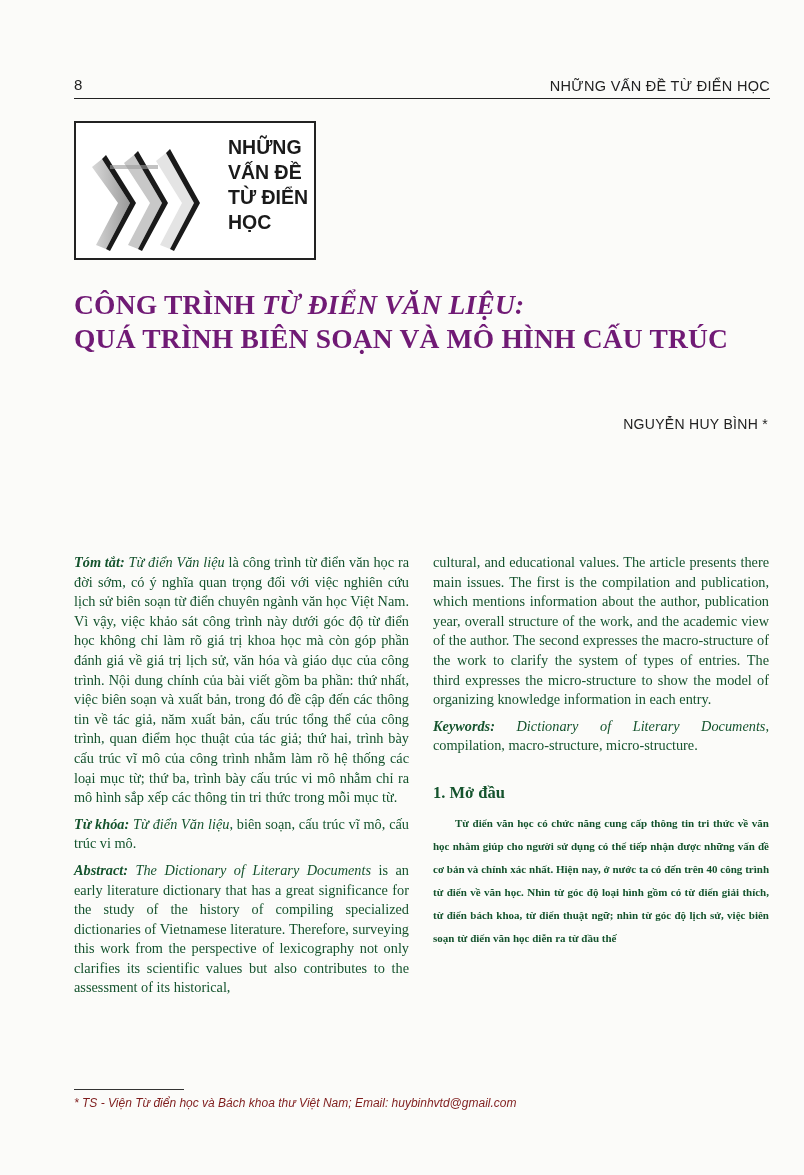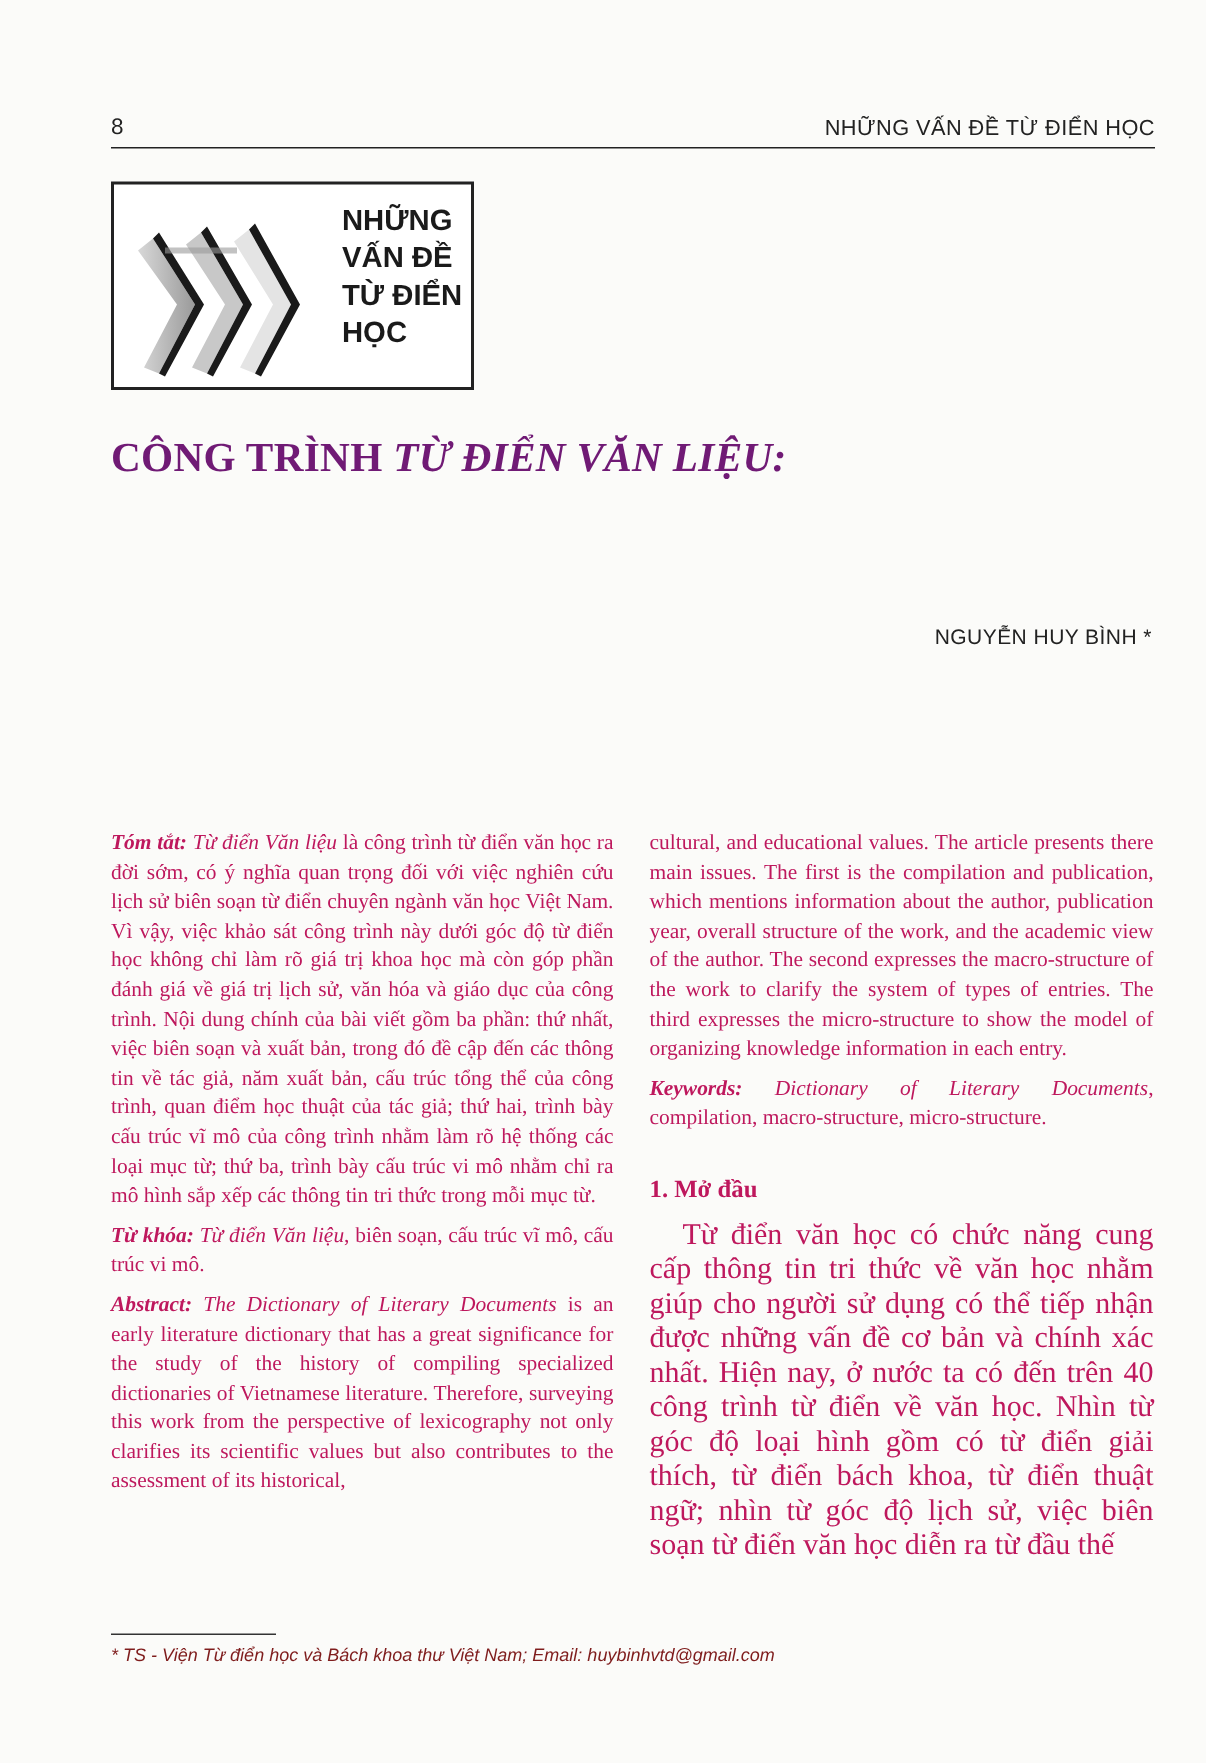--- a/index.html
+++ b/index.html
@@ -13,29 +13,29 @@
     .logo-box { position: absolute; left: 74px; top: 121px; width: 242px; height: 139px; border: 2px solid #222; box-sizing: border-box; background: #fff; }
     .logo-icon { position: absolute; left: 14px; top: 18px; width: 120px; height: 112px; }
     .logo-text { position: absolute; left: 152px; top: 12px; font-family: "Liberation Sans", sans-serif; font-weight: bold; font-size: 19.5px; line-height: 25px; color: #1a1a1a; }
     .logo-text div { white-space: nowrap; }
 
     .title { position: absolute; left: 74px; top: 288px; font-family: "Liberation Serif", serif; font-weight: bold; font-size: 27.5px; line-height: 34px; color: #701a75; letter-spacing: 0.2px; }
     .title .it { font-style: italic; }
 
     .author { position: absolute; right: 36px; top: 416px; font-family: "Liberation Sans", sans-serif; font-size: 14px; color: #222; letter-spacing: 0.3px; }
 
-    .col { position: absolute; font-family: "Liberation Serif", serif; font-size: 14.3px; line-height: 19.6px; text-align: justify; color: #be185d; }
+    .col { position: absolute; font-family: "Liberation Serif", serif; font-size: 14.3px; line-height: 19.6px; text-align: justify; color: #14532d; }
     .col-left { left: 74px; top: 553px; width: 335px; }
     .col-right { left: 433px; top: 553px; width: 336px; }
     .col p { margin: 0 0 7px 0; }
     .lbl { font-weight: bold; font-style: italic; }
     .it { font-style: italic; }
 
     .section-heading { font-family: "Liberation Serif", serif; font-weight: bold; font-size: 16.5px; margin: 27px 0 9px 0; }
-    .body-text { font-family: "Liberation Serif", serif; font-size: 20px; line-height: 23px; text-align: justify; text-indent: 22px; margin: 0; }
+    .body-text { font-family: "Liberation Serif", serif; font-size: 11px; line-height: 23px; text-align: justify; text-indent: 22px; margin: 0; font-weight: bold; }
 
     .footnote-rule { position: absolute; left: 74px; top: 1089px; width: 110px; border-top: 1px solid #333; }
     .footnote { position: absolute; left: 74px; top: 1096px; font-family: "Liberation Sans", sans-serif; font-style: italic; font-size: 12px; color: #7f1d1d; }
   </style>
 </head>
 <body>
 
 <div class="page">
 
   <div class="header">
@@ -62,20 +62,21 @@
     <div class="logo-text">
       <div>NHỮNG</div>
       <div>VẤN ĐỀ</div>
       <div>TỪ ĐIỂN</div>
       <div>HỌC</div>
     </div>
   </div>
 
   <div class="title">
     <div><span>CÔNG TRÌNH </span><span class="it">TỪ ĐIỂN VĂN LIỆU:</span></div>
+    <div>QUÁ TRÌNH BIÊN SOẠN VÀ MÔ HÌNH CẤU TRÚC</div>
   </div>
 
   <div class="author">NGUYỄN HUY BÌNH *</div>
 
   <div class="col col-left">
     <p><span class="lbl">Tóm tắt:</span> <span class="it">Từ điển Văn liệu</span><span> là công trình từ điển văn học ra đời sớm, có ý nghĩa quan trọng đối với việc nghiên cứu lịch sử biên soạn từ điển chuyên ngành văn học Việt Nam. Vì vậy, việc khảo sát công trình này dưới góc độ từ điển học không chỉ làm rõ giá trị khoa học mà còn góp phần đánh giá về giá trị lịch sử, văn hóa và giáo dục của công trình. Nội dung chính của bài viết gồm ba phần: thứ nhất, việc biên soạn và xuất bản, trong đó đề cập đến các thông tin về tác giả, năm xuất bản, cấu trúc tổng thể của công trình, quan điểm học thuật của tác giả; thứ hai, trình bày cấu trúc vĩ mô của công trình nhằm làm rõ hệ thống các loại mục từ; thứ ba, trình bày cấu trúc vi mô nhằm chỉ ra mô hình sắp xếp các thông tin tri thức trong mỗi mục từ.</span></p>
     <p><span class="lbl">Từ khóa:</span> <span class="it">Từ điển Văn liệu</span><span>, biên soạn, cấu trúc vĩ mô, cấu trúc vi mô.</span></p>
     <p><span class="lbl">Abstract:</span> <span class="it">The Dictionary of Literary Documents</span><span> is an early literature dictionary that has a great significance for the study of the history of compiling specialized dictionaries of Vietnamese literature. Therefore, surveying this work from the perspective of lexicography not only clarifies its scientific values but also contributes to the assessment of its historical,</span></p>
   </div>
 

